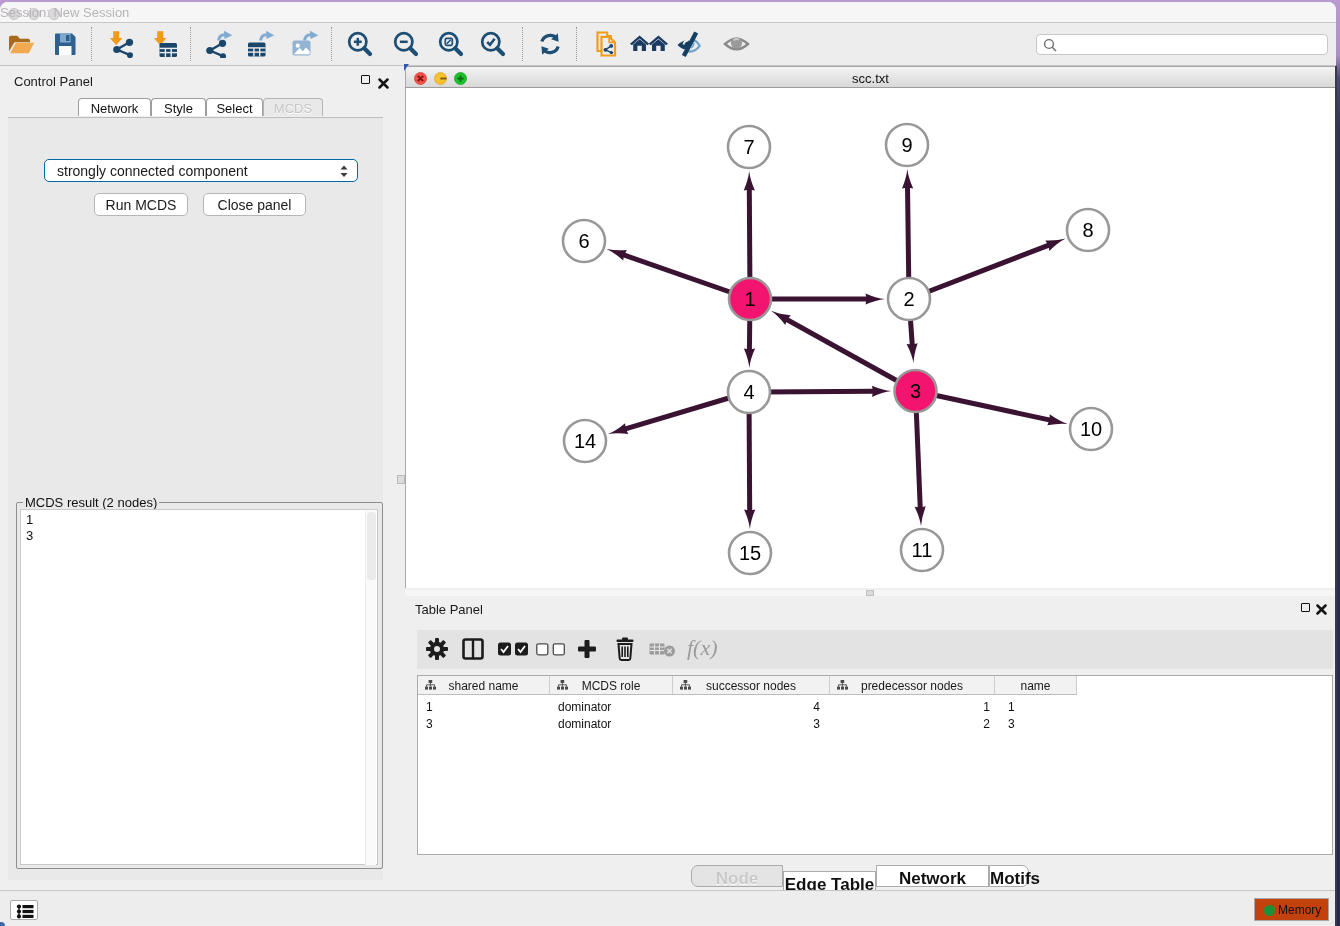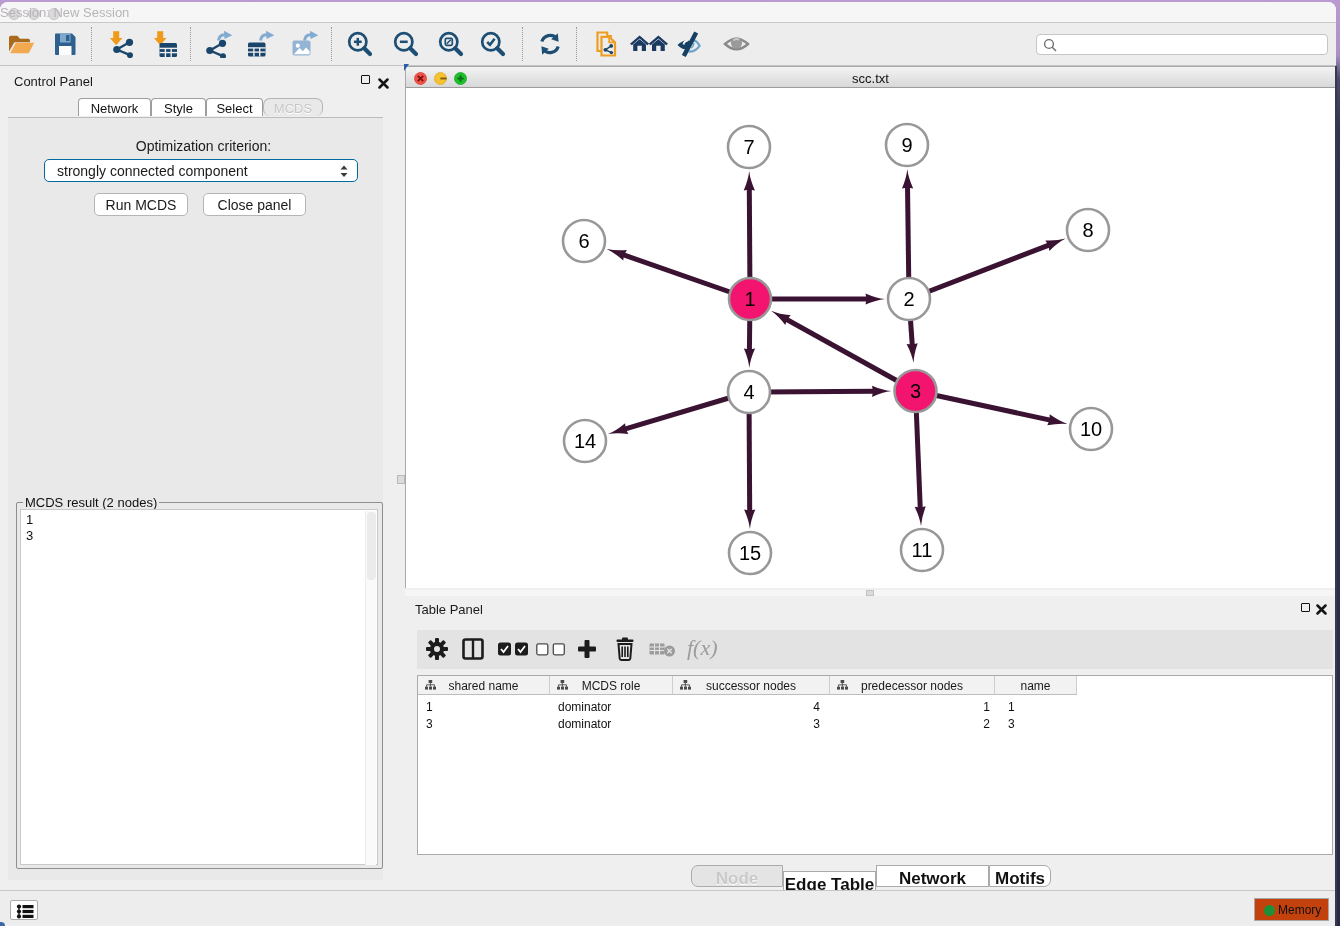--- a/index.html
+++ b/index.html
@@ -221,23 +221,22 @@
 
   <div id="cpanel">
     <div id="cp-title">Control Panel</div>
     <div class="winbtn-sq" style="left:361px; top:9px"></div>
     <div class="abs" style="left:378px; top:9px"><svg width="11" height="11" viewBox="0 0 11 11">
           <path d="M1.5 1.5 L9.5 9.5 M9.5 1.5 L1.5 9.5" stroke="#151515" stroke-width="2.5" stroke-linecap="round"></path>
         </svg></div>
     <div class="tab" style="left:78px;  width:73px">Network</div>
     <div class="tab" style="left:151px; width:55px">Style</div>
     <div class="tab" style="left:206px; width:57px">Select</div>
-    <div class="tab" style="left:263px; width:60px; background:#e9e9ea; color:#c6c6c6; text-shadow:0 1px 0 #fff; border-color:#b5b5b5;border-radius:7px;">MCDS</div>
+    <div class="tab" style="left:263px; width:60px; background:#e9e9ea; color:#c6c6c6; text-shadow:0 1px 0 #fff; border-color:#b5b5b5;">MCDS</div>
     <div id="cp-content">
-      <div id="opt-label">Optimization criterion:</div>
       <div id="dropdown">strongly connected component<svg class="abs" style="right:8px;top:4px" width="10" height="15" viewBox="0 0 10 15">
             <path d="M1.5 5.5 L5 1.5 L8.5 5.5 Z" fill="#3a3a3a"></path>
             <path d="M1.5 9 L5 13 L8.5 9 Z" fill="#3a3a3a"></path>
           </svg></div>
       <div class="btn" style="left:86px; width:94px">Run MCDS</div>
       <div class="btn" style="left:195px; width:103px">Close panel</div>
       <div id="fieldset">
         <div id="fs-legend">MCDS result (2 nodes)</div>
         <div id="fs-inner">
           <div style="position:absolute; left:5px; top:2px;">1</div>
@@ -453,21 +452,21 @@
       <div class="td" style="left:8px;   top:41px">3</div>
       <div class="td" style="left:140px; top:41px">dominator</div>
       <div class="td" style="left:255px; top:41px; width:147px; text-align:right">3</div>
       <div class="td" style="left:412px; top:41px; width:160px; text-align:right">2</div>
       <div class="td" style="left:590px; top:41px">3</div>
     </div>
     <div id="tabs-bottom">
       <div class="seg" style="left:0;     width:92px;  background:#e4e4e4; color:#c9c9c9; text-shadow:0 1px 0 #fff; border-radius:7px 0 0 7px;">Node Table</div>
       <div class="seg" style="left:92px;  width:93px;margin-top:6px;">Edge Table</div>
       <div class="seg" style="left:185px; width:113px;">Network Table</div>
-      <div class="seg" style="left:298px; width:62px;  border-radius:0 7px 7px 0;">Motifs</div>
+      <div class="seg" style="left:298px; width:40px;  border-radius:0 7px 7px 0;">Motifs</div>
     </div>
   </div>
 
   <div id="statusbar">
     <div id="listbtn">
         <svg class="abs" style="left:5px;top:2.5px" width="18" height="15" viewBox="0 0 18 15">
 <line x1="3" y1="2" x2="3" y2="13" stroke="#111" stroke-width="1.2"></line>
 <g fill="#111">
             <circle cx="3" cy="2.6" r="2.1"></circle>
             <circle cx="3" cy="7.5" r="2.1"></circle>

